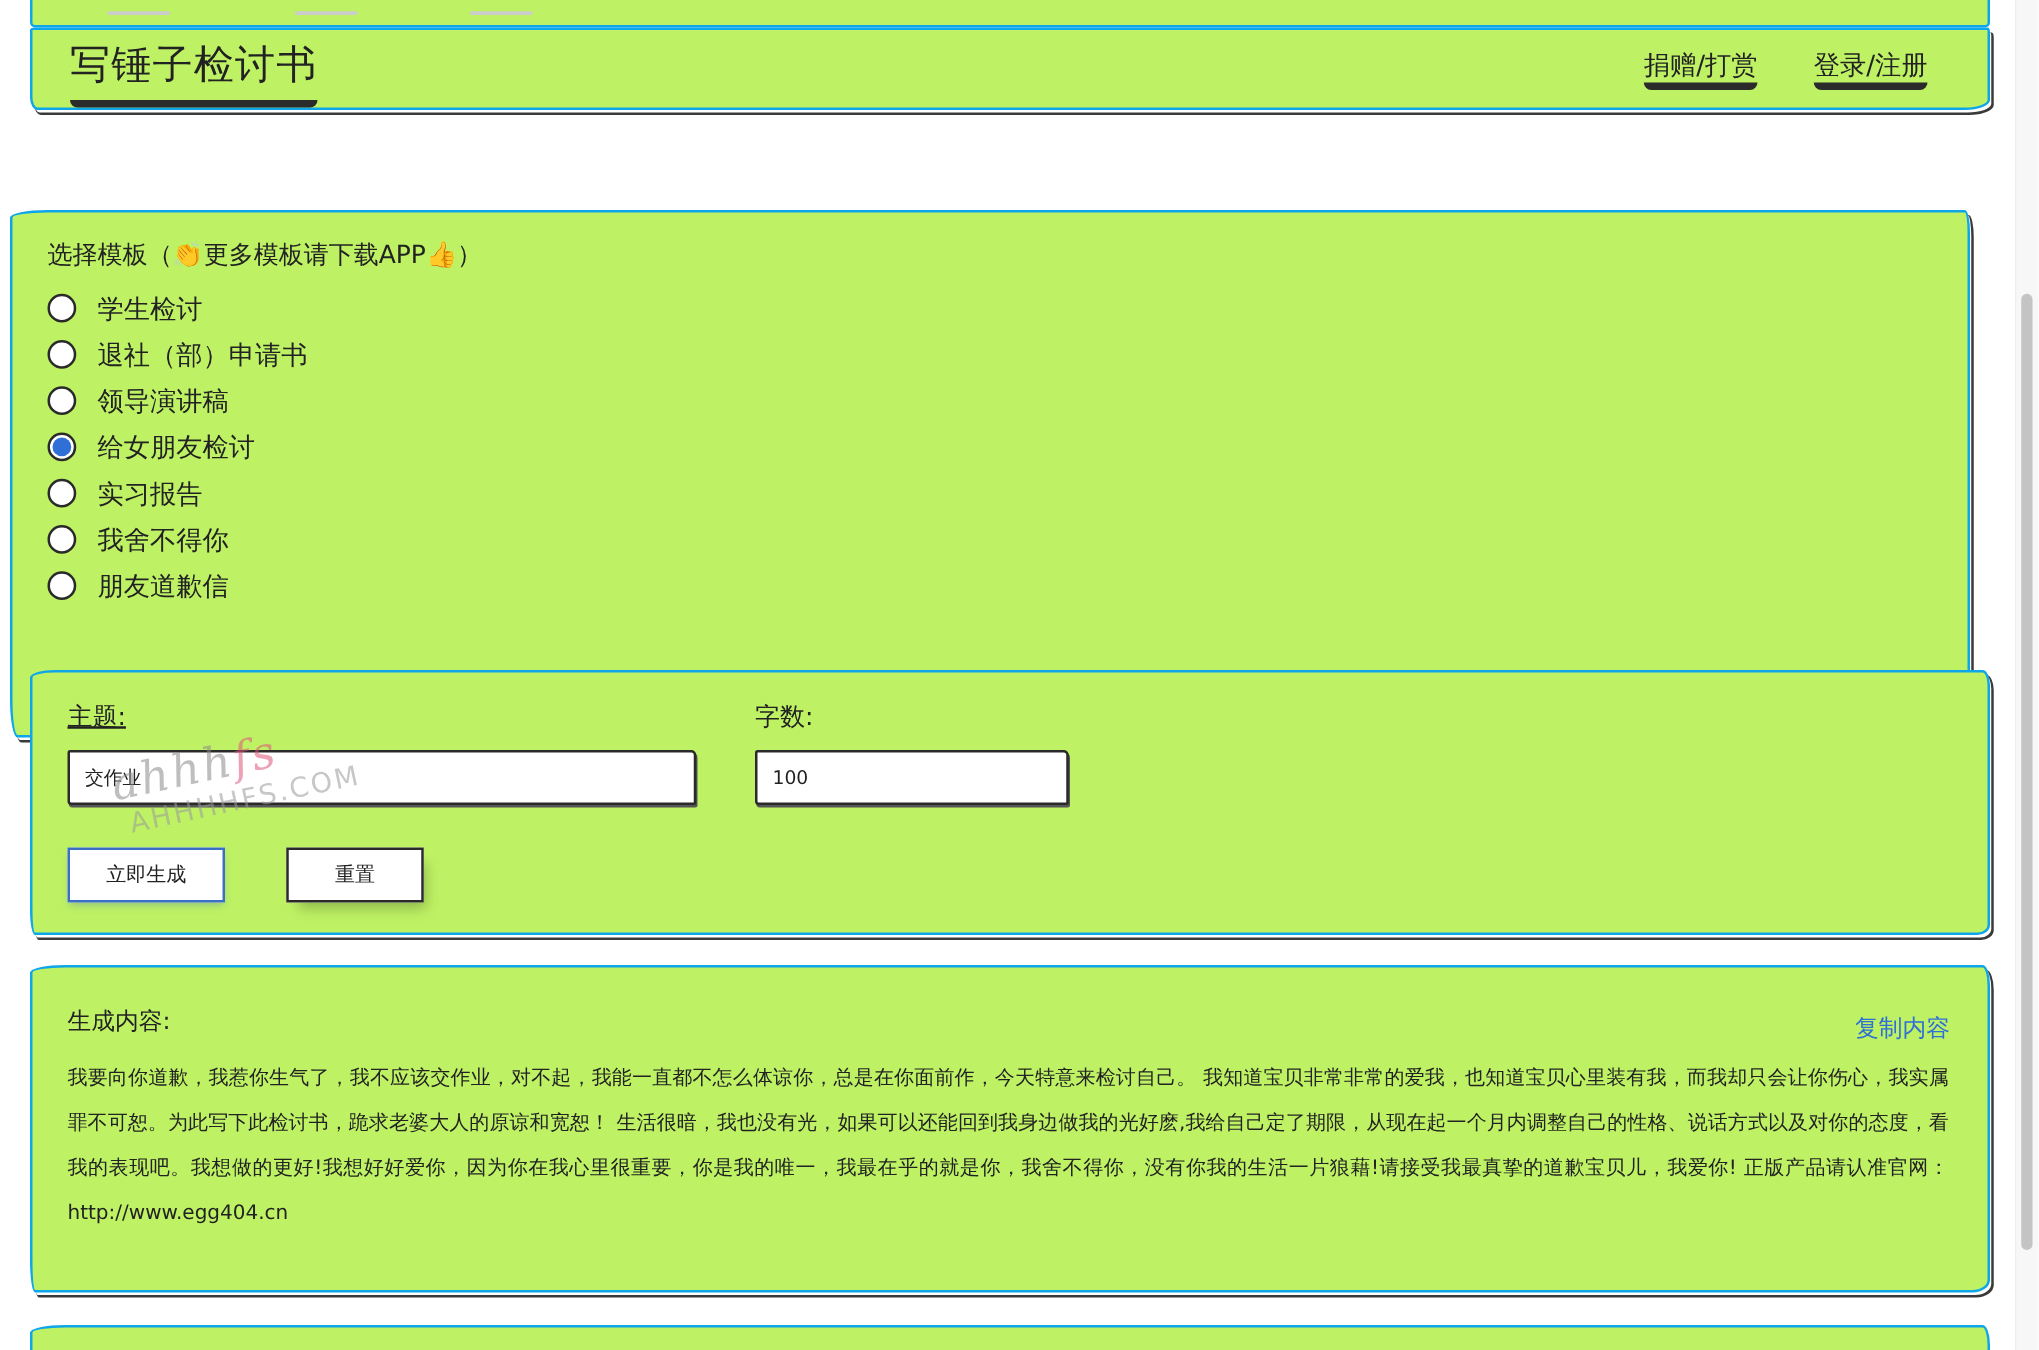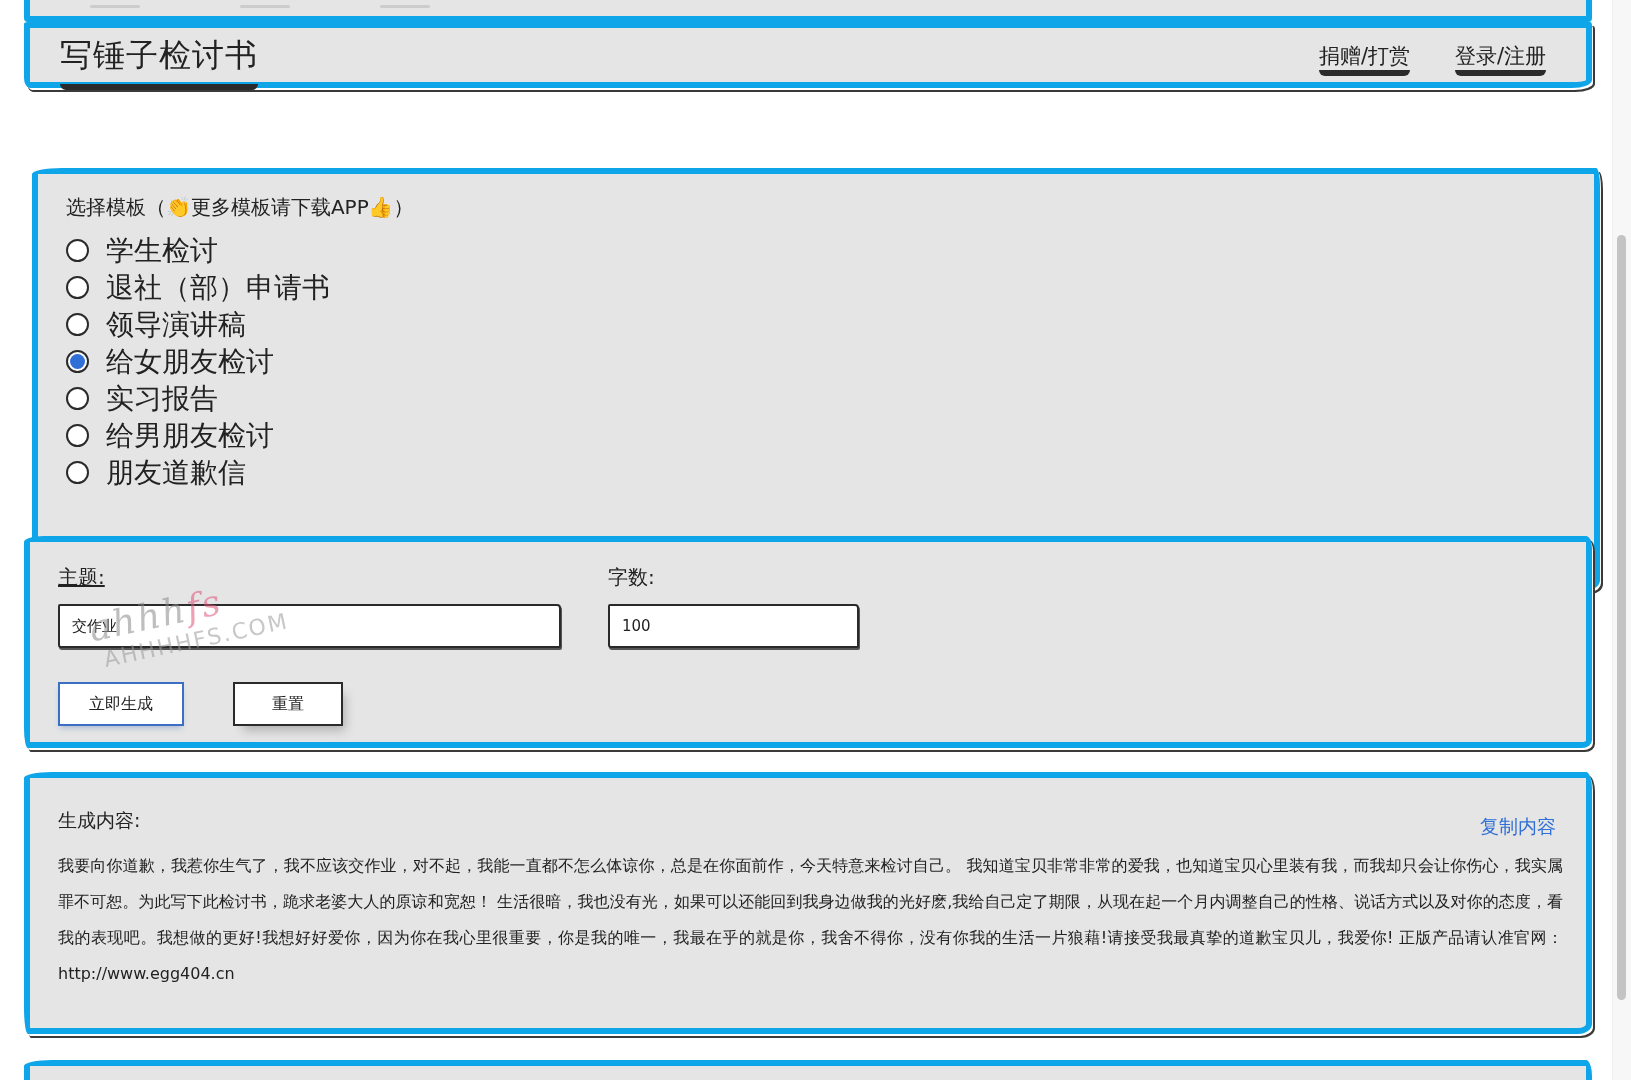--- a/index.html
+++ b/index.html
@@ -1,22 +1,22 @@
 <!DOCTYPE html>
 <html><head>
 <meta charset="utf-8">
 <style>
   * { box-sizing: border-box; margin: 0; padding: 0; }
   html, body { width: 1631px; height: 1080px; overflow: hidden; background: #ffffff; }
   body { font-family: "DejaVu Sans", "Liberation Sans", sans-serif; color: #222; position: relative; }
 
   .sketch {
     position: absolute;
-    border: 6px solid #0ea5e9;
-    background: #e5e5e5;
+    border: 2px solid #0ea5e9;
+    background: #bef264;
     border-radius: 14px 6px 10px 4px / 4px 10px 6px 14px;
     box-shadow: 2px 3px 0 -1px #fff, 3px 4px 0 0 #3a3a3a;
   }
 
   
   #top-strip { left: 24px; top: -20px; width: 1568px; height: 42px; border-radius: 0 0 4px 4px; box-shadow: none; }
   .strip-dash { position: absolute; bottom: 8px; height: 3px; background: #ccc; border-radius: 2px; }
 
   
   #header { left: 24px; top: 22px; width: 1568px; height: 66px; border-radius: 4px 2px 20px 6px / 2px 4px 8px 10px; }
@@ -28,34 +28,34 @@
     position: absolute; left: 0; right: 0; bottom: -6px; height: 6px;
     background: #2b2b2b; border-radius: 0 0 12px 12px;
   }
   .nav-link {
     position: absolute; top: 14px; font-size: 21px; color: #222; cursor: pointer;
   }
   #nav-donate { left: 1289px; }
   #nav-login { left: 1425px; }
 
   
-  #template-card { left: 32px; top: 168px; width: 1568px; height: 422px;
+  #template-card { left: 8px; top: 168px; width: 1568px; height: 422px;
     border-radius: 30px 4px 12px 6px / 6px 18px 10px 30px; }
   #template-heading { position: absolute; left: 28px; top: 20px; font-size: 20px; color: #222; }
   .radio-list { position: absolute; left: 28px; top: 58px; }
   .radio-row { display: flex; align-items: center; height: 37px; cursor: pointer; }
   .radio {
     width: 23px; height: 23px; border: 2px solid #2a2a2a; border-radius: 50%;
     margin-right: 17px; position: relative; background: #fff;
   }
   .radio.checked::after {
     content: ""; position: absolute; left: 2px; top: 2px; width: 15px; height: 15px;
     border-radius: 50%; background: #2f6fd6;
   }
-  .radio-label { font-size: 28px; color: #222; }
+  .radio-label { font-size: 21px; color: #222; }
 
   
   #form-card { left: 24px; top: 536px; width: 1568px; height: 212px;
     border-radius: 20px 6px 10px 4px / 6px 12px 8px 20px; }
   .field-label { position: absolute; top: 22px; font-size: 20px; color: #222; }
   #topic-label { left: 28px; text-decoration: underline; }
   #count-label { left: 578px; }
   .text-input {
     position: absolute; top: 62px; height: 44px; border: 2px solid #2a2a2a;
     border-radius: 2px 4px 2px 3px; font-size: 15px; padding: 0 12px; color: #222;
@@ -137,21 +137,21 @@
     <label class="radio-row">
       <span class="radio checked"></span>
       <span class="radio-label">给女朋友检讨</span>
     </label>
     <label class="radio-row">
       <span class="radio"></span>
       <span class="radio-label">实习报告</span>
     </label>
     <label class="radio-row">
       <span class="radio"></span>
-      <span class="radio-label">给男朋友检讨</span>
+      <span class="radio-label">我舍不得你</span>
     </label>
     <label class="radio-row">
       <span class="radio"></span>
       <span class="radio-label">朋友道歉信</span>
     </label>
   </div>
 </section>
 
 <section class="sketch" id="form-card">
   <div class="field-label" id="topic-label">主题:</div>

